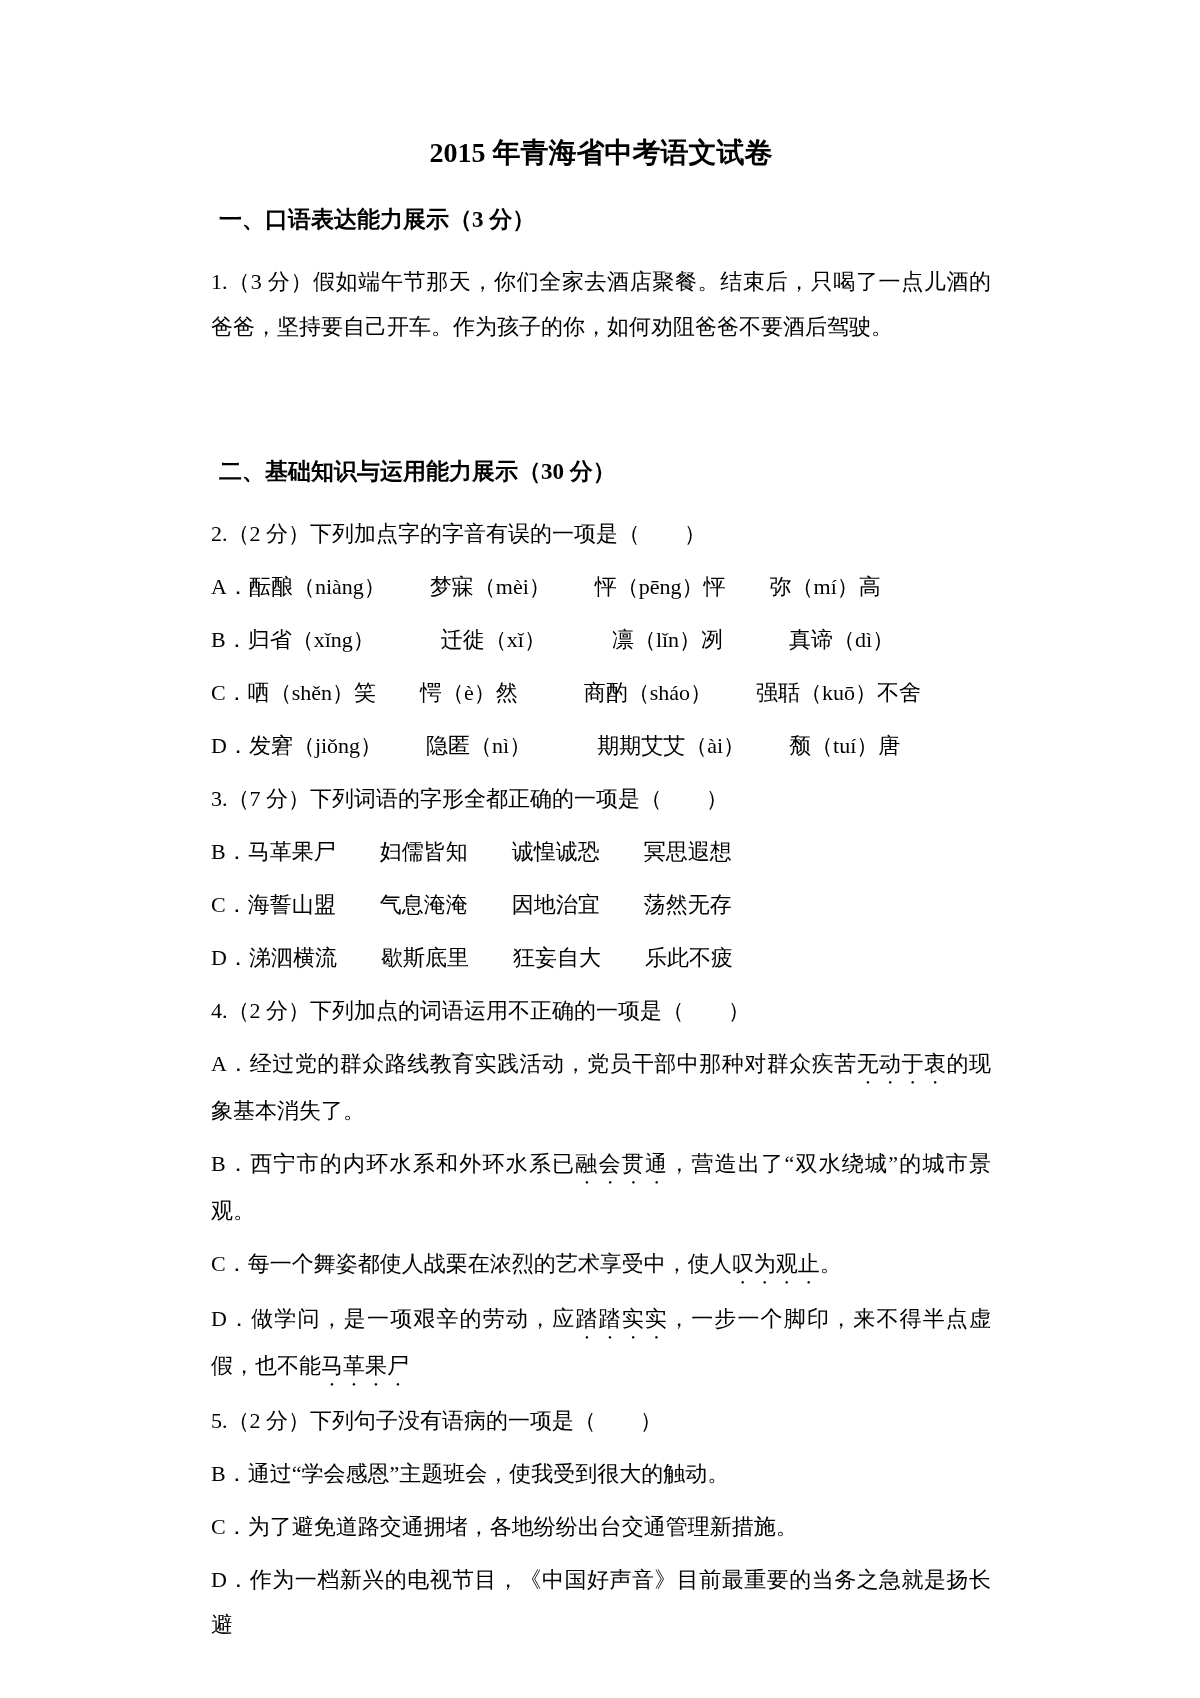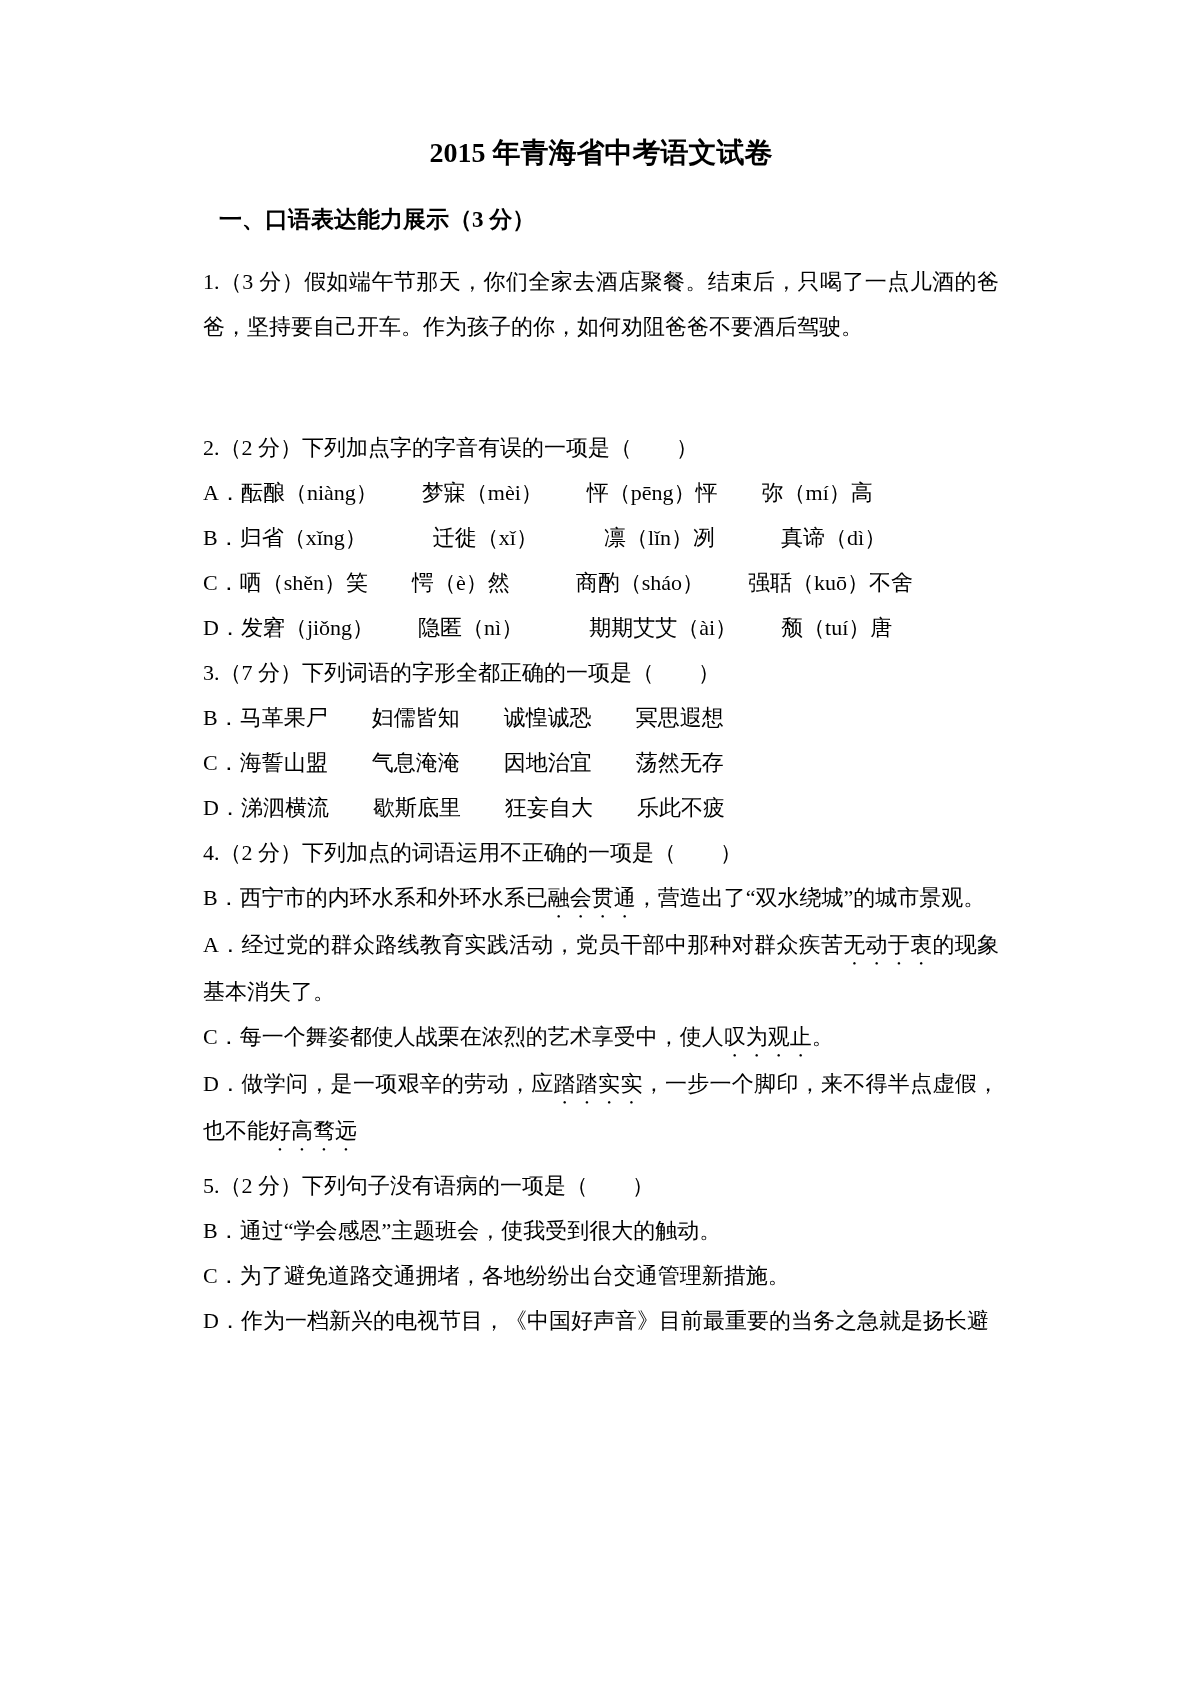--- a/index.html
+++ b/index.html
@@ -27,21 +27,21 @@
     font-weight: bold;
     line-height: 40px;
   }
   .section-heading {
     margin: 16px;
     font-size: 23px;
     font-weight: bold;
     line-height: 46px;
   }
   .para {
-    margin: 0;
+    margin: 8px;
     line-height: 45px;
     text-align: justify;
   }
   .option {
     white-space: pre-wrap;
   }
   .section-gap {
     height: 76px;
   }
   .mt-sm {
@@ -59,36 +59,37 @@
 
 <div class="page">
 
   <h1 class="title">2015 年青海省中考语文试卷</h1>
 
   <h2 class="section-heading">一、口语表达能力展示（3 分）</h2>
   <p class="para">1.（3 分）假如端午节那天，你们全家去酒店聚餐。结束后，只喝了一点儿酒的爸爸，坚持要自己开车。作为孩子的你，如何劝阻爸爸不要酒后驾驶。</p>
 
   <div class="section-gap"></div>
 
+  <h2 class="section-heading">二、基础知识与运用能力展示（30 分）</h2>
 
   <p class="para">2.（2 分）下列加点字的字音有误的一项是（　　）</p>
   <p class="para option">A．酝酿（niàng）　　梦寐（mèi）　　怦（pēng）怦　　弥（mí）高</p>
   <p class="para option">B．归省（xǐng）　　　迁徙（xǐ）　　　凛（lǐn）冽　　　真谛（dì）</p>
   <p class="para option">C．哂（shěn）笑　　愕（è）然　　　商酌（sháo）　　强聒（kuō）不舍</p>
   <p class="para option">D．发窘（jiǒng）　　隐匿（nì）　　　期期艾艾（ài）　　颓（tuí）唐</p>
 
   <p class="para">3.（7 分）下列词语的字形全都正确的一项是（　　）</p>
   <p class="para option">B．马革果尸　　妇儒皆知　　诚惶诚恐　　冥思遐想</p>
   <p class="para option">C．海誓山盟　　气息淹淹　　因地治宜　　荡然无存</p>
   <p class="para option">D．涕泗横流　　歇斯底里　　狂妄自大　　乐此不疲</p>
 
   <p class="para">4.（2 分）下列加点的词语运用不正确的一项是（　　）</p>
+  <p class="para"><span>A．经过党的群众路线教育实践活动，党员干部中那种对群众疾苦</span><span class="em-dots">无动于衷</span><span>的现象基本消失了。</span></p>
   <p class="para"><span>B．西宁市的内环水系和外环水系已</span><span class="em-dots">融会贯通</span><span>，营造出了“双水绕城”的城市景观。</span></p>
-  <p class="para"><span>A．经过党的群众路线教育实践活动，党员干部中那种对群众疾苦</span><span class="em-dots">无动于衷</span><span>的现象基本消失了。</span></p>
   <p class="para"><span>C．每一个舞姿都使人战栗在浓烈的艺术享受中，使人</span><span class="em-dots">叹为观止</span><span>。</span></p>
-  <p class="para"><span>D．做学问，是一项艰辛的劳动，应</span><span class="em-dots">踏踏实实</span><span>，一步一个脚印，来不得半点虚假，也不能</span><span class="em-dots">好高骛远</span></p>
+  <p class="para"><span>D．做学问，是一项艰辛的劳动，应</span><span class="em-dots">踏踏实实</span><span>，一步一个脚印，来不得半点虚假，也不能</span><span class="em-dots">马革果尸</span></p>
 
   <p class="para mt-sm">5.（2 分）下列句子没有语病的一项是（　　）</p>
   <p class="para option">B．通过“学会感恩”主题班会，使我受到很大的触动。</p>
   <p class="para option">C．为了避免道路交通拥堵，各地纷纷出台交通管理新措施。</p>
   <p class="para option">D．作为一档新兴的电视节目，《中国好声音》目前最重要的当务之急就是扬长避</p>
 
 </div>
 
 </body></html>

